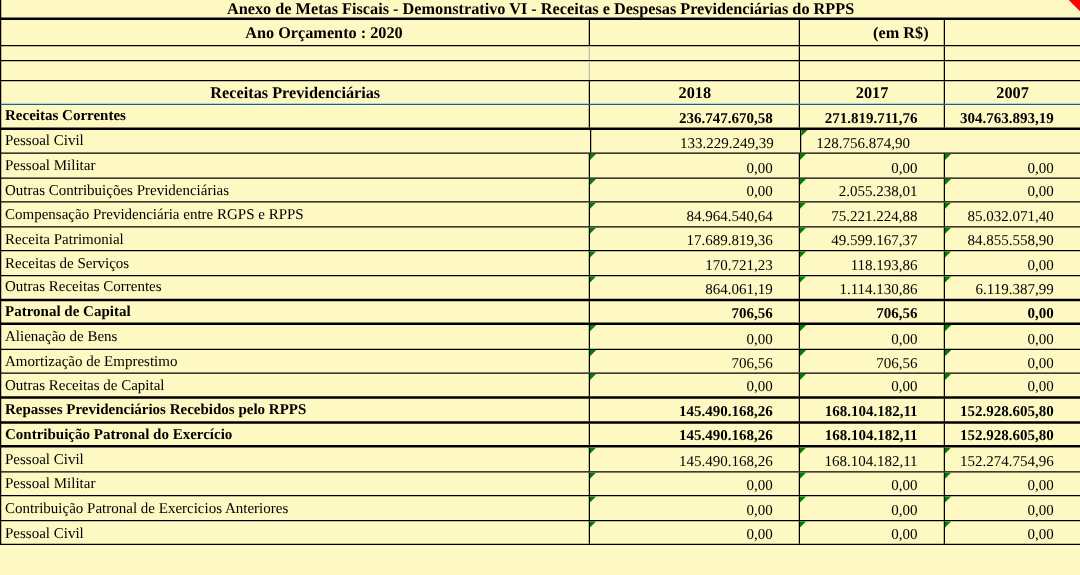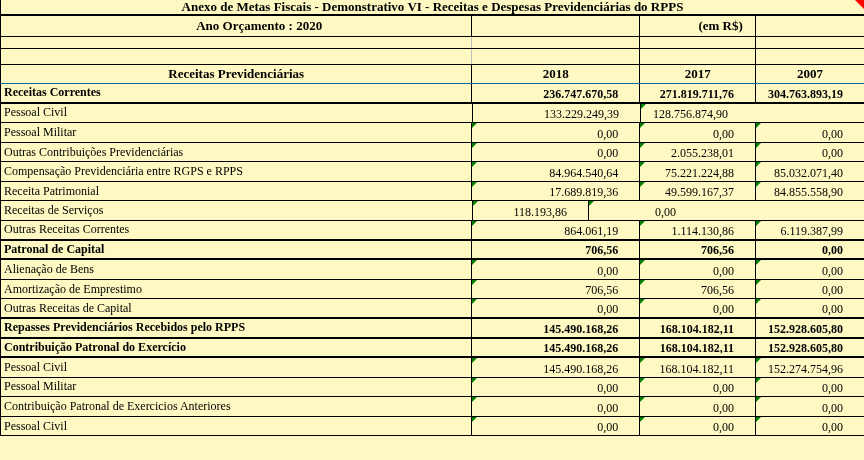--- a/index.html
+++ b/index.html
@@ -180,20 +180,24 @@
         </div>
         <div class="cell c3 num">
           <span class="tri-green"></span>
           <span>84.855.558,90</span>
         </div>
       </div>
       <div class="row body vb">
         <div class="cell c0 desc">
           <span>Receitas de Serviços</span>
         </div>
+        <div class="cell c1 num">
+          <span class="tri-green"></span>
+          <span>170.721,23</span>
+        </div>
         <div class="cell c2 num">
           <span class="tri-green"></span>
           <span>118.193,86</span>
         </div>
         <div class="cell c3 num">
           <span class="tri-green"></span>
           <span>0,00</span>
         </div>
       </div>
       <div class="row body vb bb2">

